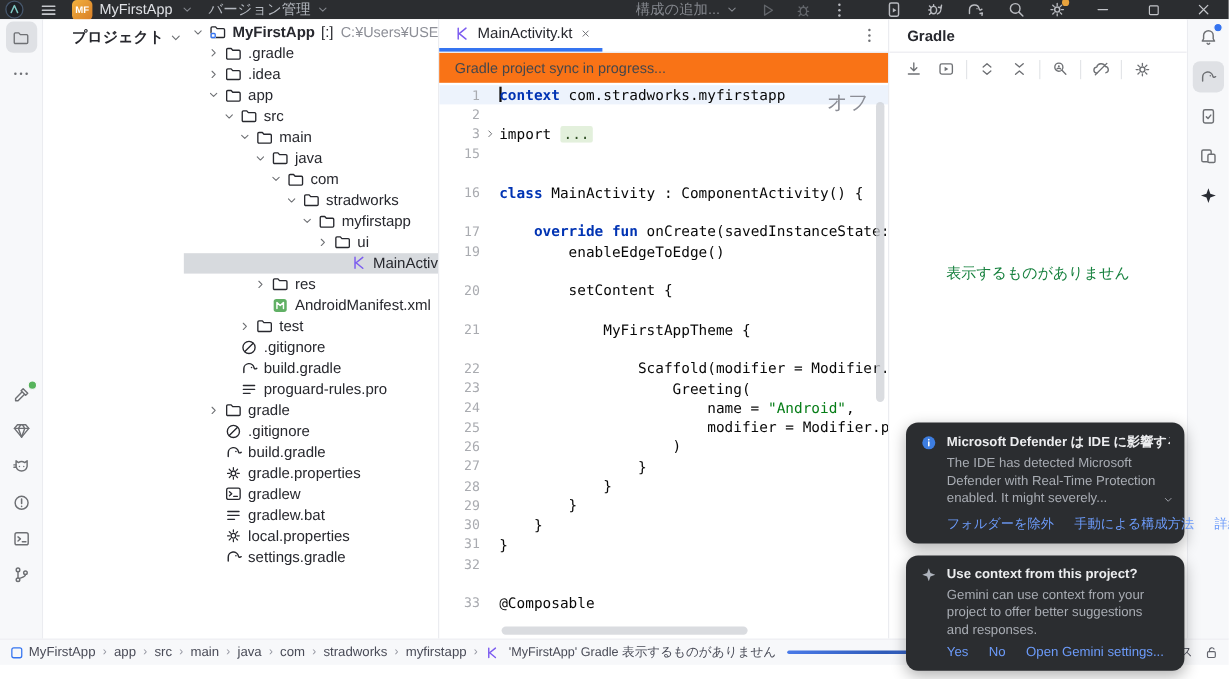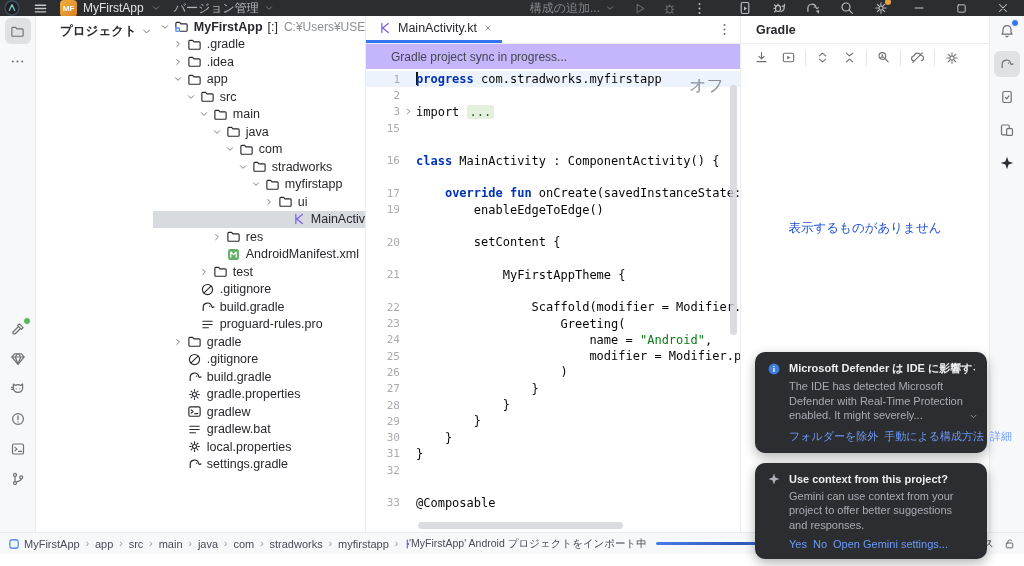--- a/index.html
+++ b/index.html
@@ -49,21 +49,21 @@
   .t-label.bold{font-weight:bold}
   .t-tag{margin-left:5px}
   .t-path{margin-left:6px;color:#8c8e96;font-size:12px}
 
   
   .editor{width:375px;display:flex;flex-direction:column;border-left:1px solid #ebecf0;background:#fff}
   .tabbar{height:28px;flex:none;display:flex;align-items:center;border-bottom:1px solid #ebecf0;position:relative}
   .tab{height:100%;display:flex;align-items:center;gap:6px;padding:0 9px 0 12px;font-size:12.5px;border-bottom:3px solid #3574f0}
   .tab-close{color:#6e7074;display:flex}
   .tab-more{margin-left:auto;margin-right:8px;color:#6e7074;display:flex}
-  .banner{height:25px;flex:none;background:#c4b5fd;display:flex;align-items:center;padding-left:25px;font-size:12px;color:#45474c}
+  .banner{height:25px;flex:none;background:#f97316;display:flex;align-items:center;padding-left:13px;font-size:12px;color:#45474c}
   .code-area{position:relative;flex:1;overflow:hidden;font-family:"DejaVu Sans Mono",monospace;font-size:12px}
   #code{position:absolute;top:2px;left:0;right:0}
   .crow{display:flex;align-items:center;height:16.3px;white-space:pre}
   .crow.active{background:#edf3fc}
   .gut{width:34px;flex:none;text-align:right;color:#a9abb0;font-size:11px;font-family:"DejaVu Sans Mono",monospace}
   .foldslot{width:16px;flex:none;display:flex;align-items:center;justify-content:center;color:#6e7074}
   .ctext{flex:1;overflow:hidden}
   .ck{color:#0033b3;font-weight:600}
   .cp{color:#080808}
   .cs{color:#067d17}
@@ -72,30 +72,30 @@
   .hl-badge{position:absolute;top:5px;right:16px;font-size:17px;color:#8c8e96;font-family:"Liberation Sans",sans-serif}
   .vscroll{position:absolute;top:16px;right:3px;width:7px;height:250px;background:#cdd0d6;border-radius:4px;opacity:.75}
   .hscroll{position:absolute;bottom:3px;left:52px;width:205px;height:7px;background:#cdd0d6;border-radius:4px;opacity:.75}
 
   
   .gradle-panel{flex:1;border-left:1px solid #ebecf0;background:#fff;position:relative;overflow:hidden}
   .gp-header{height:28px;display:flex;align-items:center;padding-left:15px;font-weight:bold;font-size:12.5px;border-bottom:1px solid #ebecf0}
   .gp-toolbar{height:27px;display:flex;align-items:center;padding-left:7px}
   .gp-icon{width:27px;height:22px;display:flex;align-items:center;justify-content:center;color:#6e7074}
   .gp-sep{width:1px;height:16px;background:#e3e5e8;margin:0 3px}
-  .gp-empty{position:absolute;top:204px;left:0;right:0;text-align:center;color:#1d4ed8;font-size:12.5px}
+  .gp-empty{position:absolute;top:204px;left:0;right:0;text-align:center;color:#15803d;font-size:12.5px}
 
   
   .toasts{position:absolute;right:37px;top:352px;width:232px;display:flex;flex-direction:column;gap:10px;z-index:5}
   .toast{background:#2b2d30;border-radius:10px;padding:9px 12px;box-shadow:0 4px 12px rgba(0,0,0,.3);font-size:11px;color:#a8acb3}
   .toast-title{display:flex;align-items:center;gap:8px;color:#ecedef;font-weight:bold;white-space:nowrap;overflow:hidden;margin-bottom:3px}
   .toast-title .ticn{flex:none;display:flex}
   .toast-body{padding-left:22px;padding-right:12px;line-height:1.32;position:relative}
   .toast-chev{position:absolute;right:-4px;bottom:1px;color:#9da0a8;display:flex}
-  .toast-links{padding-left:22px;margin-top:6px;display:flex;gap:6px;color:#6c9bfa;white-space:nowrap}
+  .toast-links{padding-left:22px;margin-top:6px;display:flex;gap:17px;color:#6c9bfa;white-space:nowrap}
   .toast-links .lnk{display:flex;align-items:center;gap:2px}
 
   
   .statusbar{height:22px;background:#f7f8fa;border-top:1px solid #ebecf0;display:flex;align-items:center;padding:0 8px;font-size:11px;color:#494b57}
   .sb-left{display:flex;align-items:center;gap:4px;min-width:0;overflow:hidden;white-space:nowrap}
   .crumb-sep{color:#9496a0;font-size:10px;padding:0 2px}
   .crumb-icn{display:flex;flex:none}
   .sb-right{margin-left:auto;display:flex;align-items:center;gap:9px;white-space:nowrap;font-size:10.5px;flex:none}
   .progress{width:150px;height:3px;border-radius:2px;background:linear-gradient(90deg,#4a7ae8,#2f5bb8 55%,#4a7ae8)}
   .sb-icn{display:flex;color:#63656e}
@@ -609,21 +609,21 @@
               <circle cx="8" cy="8" r="1.1" fill="currentColor" stroke="none"></circle>
               <circle cx="8" cy="12.8" r="1.1" fill="currentColor" stroke="none"></circle>
             </svg>
           </span>
       </div>
       <div class="banner">
         <span>Gradle project sync in progress...</span>
       </div>
       <div class="code-area">
         <div id="code">
-            <div class="crow active"><span class="gut">1</span><span class="foldslot"></span><span class="ctext"><span class="caret"></span><span class="ck">progress</span><span class="cp"> com.stradworks.myfirstapp</span></span></div>
+            <div class="crow active"><span class="gut">1</span><span class="foldslot"></span><span class="ctext"><span class="caret"></span><span class="ck">context</span><span class="cp"> com.stradworks.myfirstapp</span></span></div>
             <div class="crow"><span class="gut">2</span><span class="foldslot"></span><span class="ctext"></span></div>
             <div class="crow"><span class="gut">3</span><span class="foldslot"><svg width="11" height="11" viewBox="0 0 16 16" fill="none" stroke="currentColor" stroke-width="1.2" stroke-linecap="round" stroke-linejoin="round">
                   <path d="M6.3 4.5L9.8 8l-3.5 3.5"></path>
                 </svg></span><span class="ctext"><span class="cp">import </span><span class="cf">...</span></span></div>
             <div class="crow"><span class="gut">15</span><span class="foldslot"></span><span class="ctext"></span></div>
             <div class="crow"><span class="gut"></span><span class="foldslot"></span><span class="ctext"></span></div>
             <div class="crow"><span class="gut">16</span><span class="foldslot"></span><span class="ctext"><span class="ck">class</span><span class="cp"> MainActivity : ComponentActivity() {</span></span></div>
             <div class="crow"><span class="gut"></span><span class="foldslot"></span><span class="ctext"></span></div>
             <div class="crow"><span class="gut">17</span><span class="foldslot"></span><span class="ctext"><span class="cp">    </span><span class="ck">override</span><span class="cp"> </span><span class="ck">fun</span><span class="cp"> onCreate(savedInstanceState: Bundle?) {</span></span></div>
             <div class="crow"><span class="gut">19</span><span class="foldslot"></span><span class="ctext"><span class="cp">        enableEdgeToEdge()</span></span></div>
@@ -801,21 +801,21 @@
         <span class="crumb-sep">›</span>
         <span>myfirstapp</span>
         <span class="crumb-sep">›</span>
         <span class="crumb-icn">
           <svg width="12" height="12" viewBox="0 0 16 16" fill="none" stroke="currentColor" stroke-width="1.2" stroke-linecap="round" stroke-linejoin="round">
             <path d="M4.4 2.8v10.4M11.8 2.8L5.4 8l6.4 5.2" stroke="#7c5cf0" stroke-width="1.6"></path>
           </svg>
         </span>
       </div>
     <div class="sb-right">
-      <span>'MyFirstApp' Android プロジェクトをインポート中</span>
+      <span>'MyFirstApp' Gradle 表示するものがありません</span>
       <span class="progress"></span>
       <span class="sb-icn">
           <svg width="13" height="13" viewBox="0 0 16 16" fill="none" stroke="currentColor" stroke-width="1.2" stroke-linecap="round" stroke-linejoin="round">
             <circle cx="8" cy="8" r="5.4"></circle>
             <path d="M6.1 6.1l3.8 3.8M9.9 6.1l-3.8 3.8"></path>
           </svg>
         </span>
       <span>1:1</span>
       <span>LF</span>
       <span>UTF-8</span>

